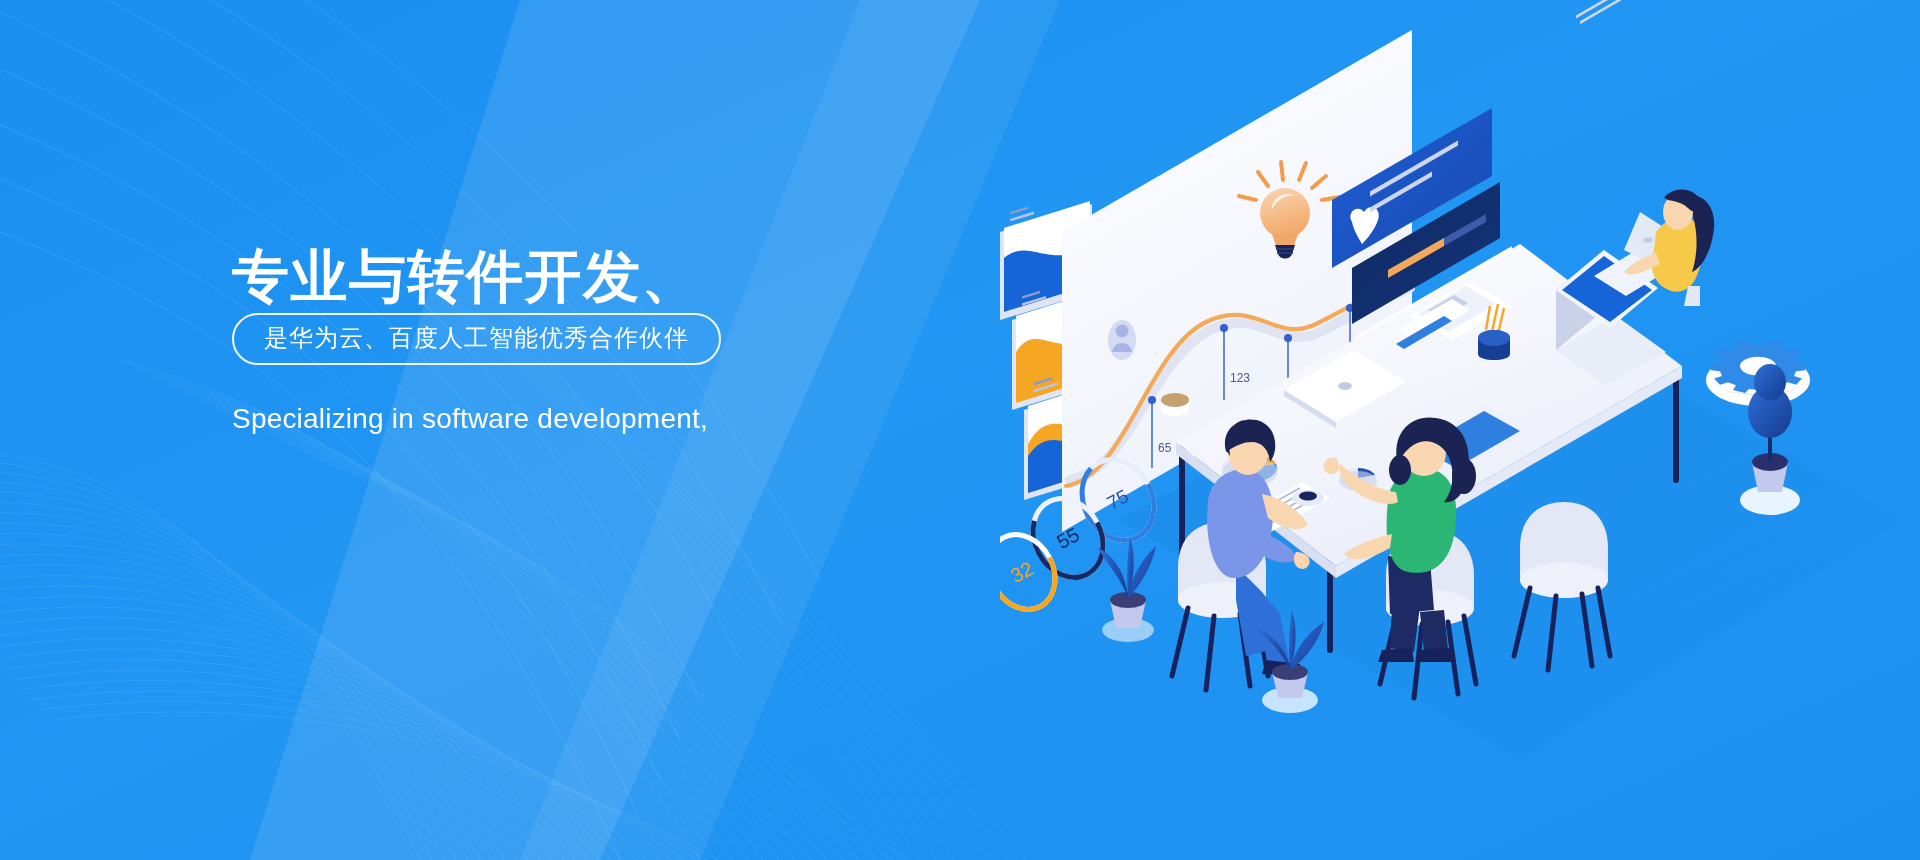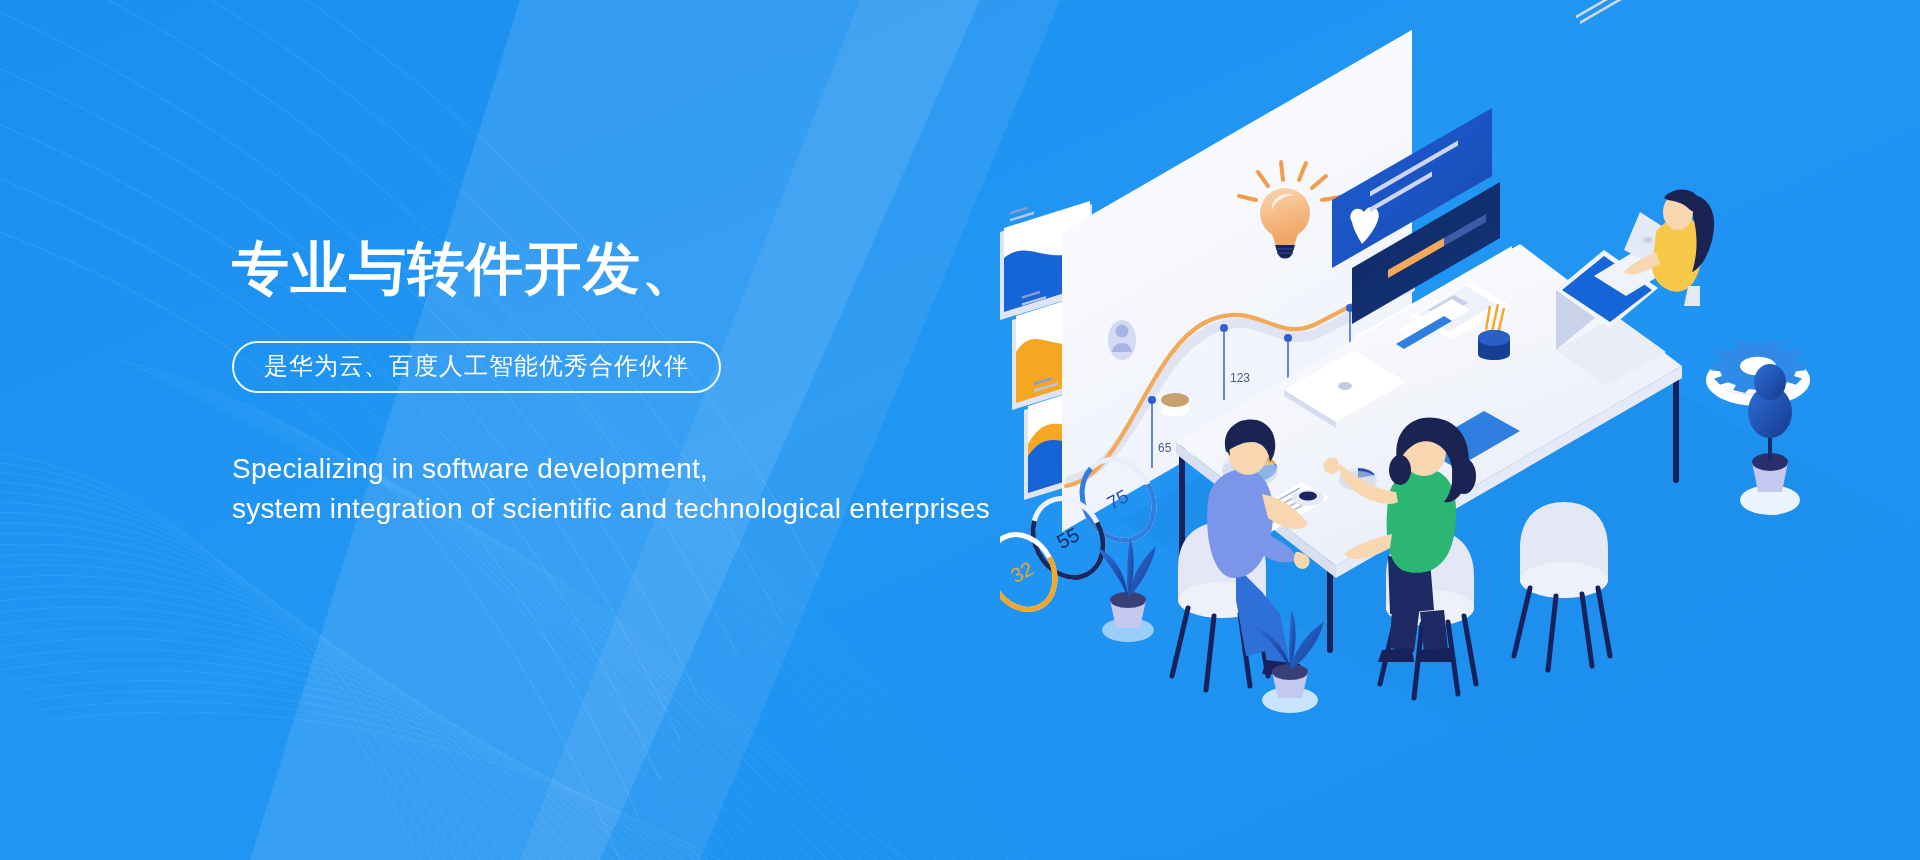--- a/index.html
+++ b/index.html
@@ -12,46 +12,45 @@
     position:relative;
     width:1920px; height:860px;
     overflow:hidden;
     background:linear-gradient(110deg,#1f93f0 0%,#1b8ef0 35%,#2196f3 62%,#1d8ff0 100%);
   }
   .bg-layer { position:absolute; inset:0; pointer-events:none; }
 
   
   .content {
     position:absolute;
-    left:232px; top:232px;
+    left:232px; top:240px;
     width:950px;
     z-index:20;
   }
   .headline {
     color:#ffffff;
     font-size:57px;
     font-weight:bold;
     line-height:1.28;
     letter-spacing:1.5px;
     white-space:nowrap;
   }
   .headline .ln { display:block; }
   .pill {
-    margin-top:36px;
     display:inline-block;
     border:2px solid rgba(255,255,255,.92);
     border-radius:30px;
     padding:11px 30px 13px;
     color:#ffffff;
     font-size:24px;
     letter-spacing:1px;
     line-height:1;
   }
   .subtitle {
-    margin-top:56px;
+    margin-top:34px;
     color:#ffffff;
     font-size:28px;
     line-height:1.42;
     font-weight:400;
     letter-spacing:.2px;
   }
   .subtitle .ln { display:block; white-space:nowrap; }
 
   
   .illu { position:absolute; right:0; top:0; width:920px; height:860px; z-index:10; }
@@ -152,21 +151,20 @@
     </g>
   </svg>
 
   <div class="content">
     <h1 class="headline">
       <span class="ln">专业与转件开发、</span>
     </h1>
     <div class="pill">是华为云、百度人工智能优秀合作伙伴</div>
     <p class="subtitle">
       <span class="ln">Specializing in software development,</span>
-      <span class="ln">system integration of scientific and technological enterprises</span>
     </p>
   </div>
 
   <svg class="illu" viewBox="0 0 920 860">
     <defs>
       <linearGradient id="board" x1="0" y1="0" x2="0.4" y2="1">
         <stop offset="0%" stop-color="#ffffff"></stop>
         <stop offset="100%" stop-color="#eef1fb"></stop>
       </linearGradient>
       <linearGradient id="tableg" x1="0" y1="0" x2="0.6" y2="1">

